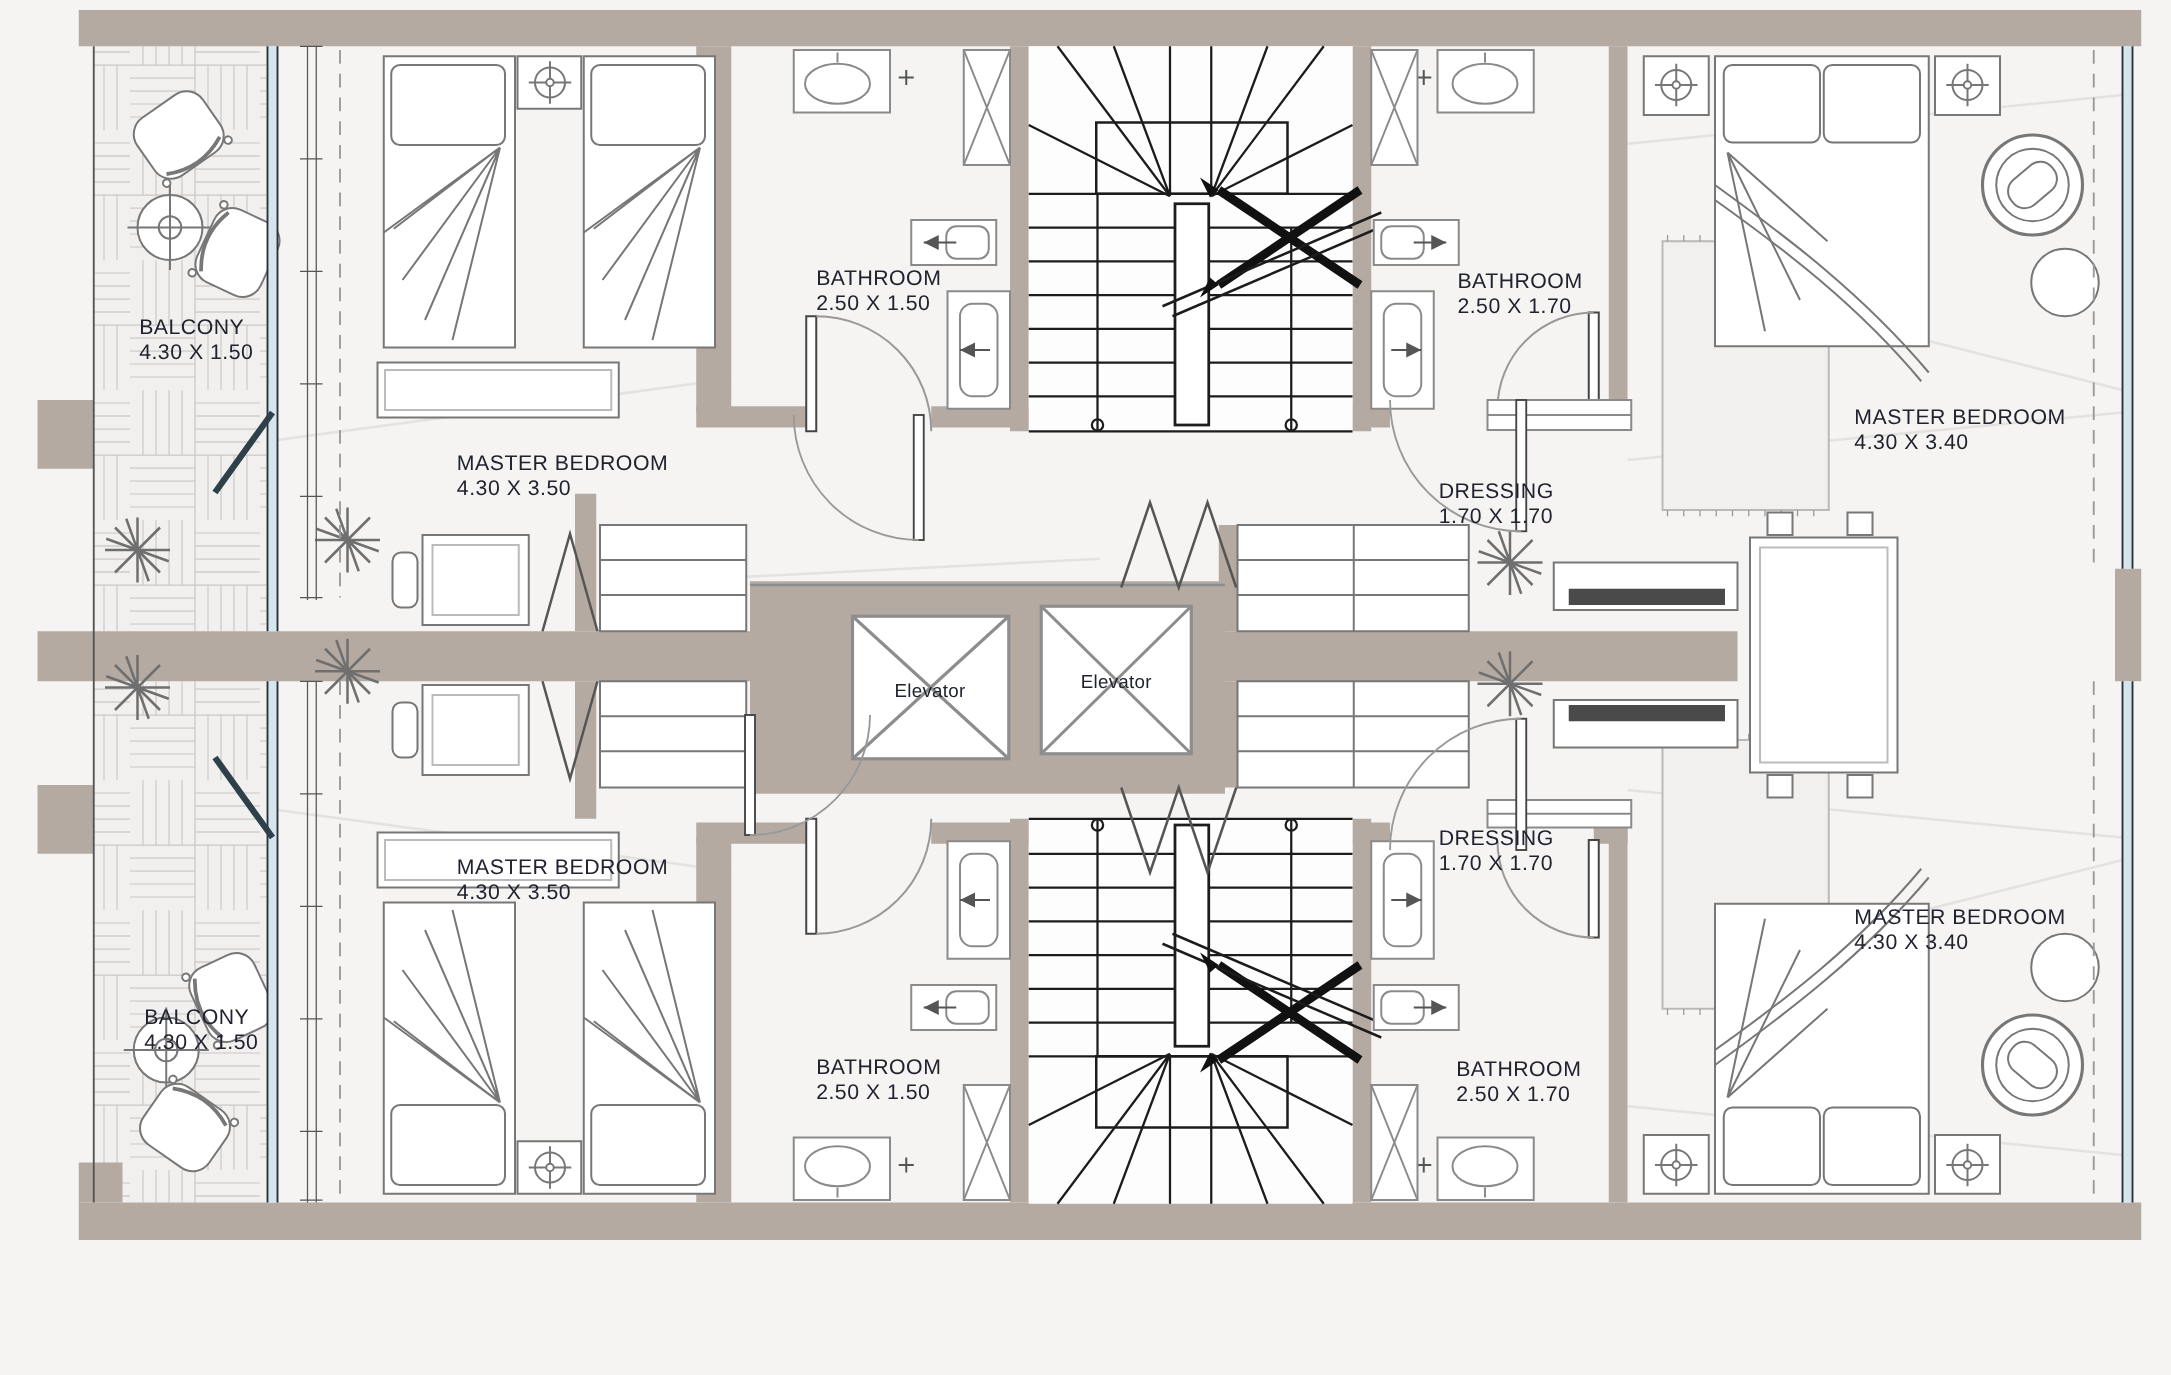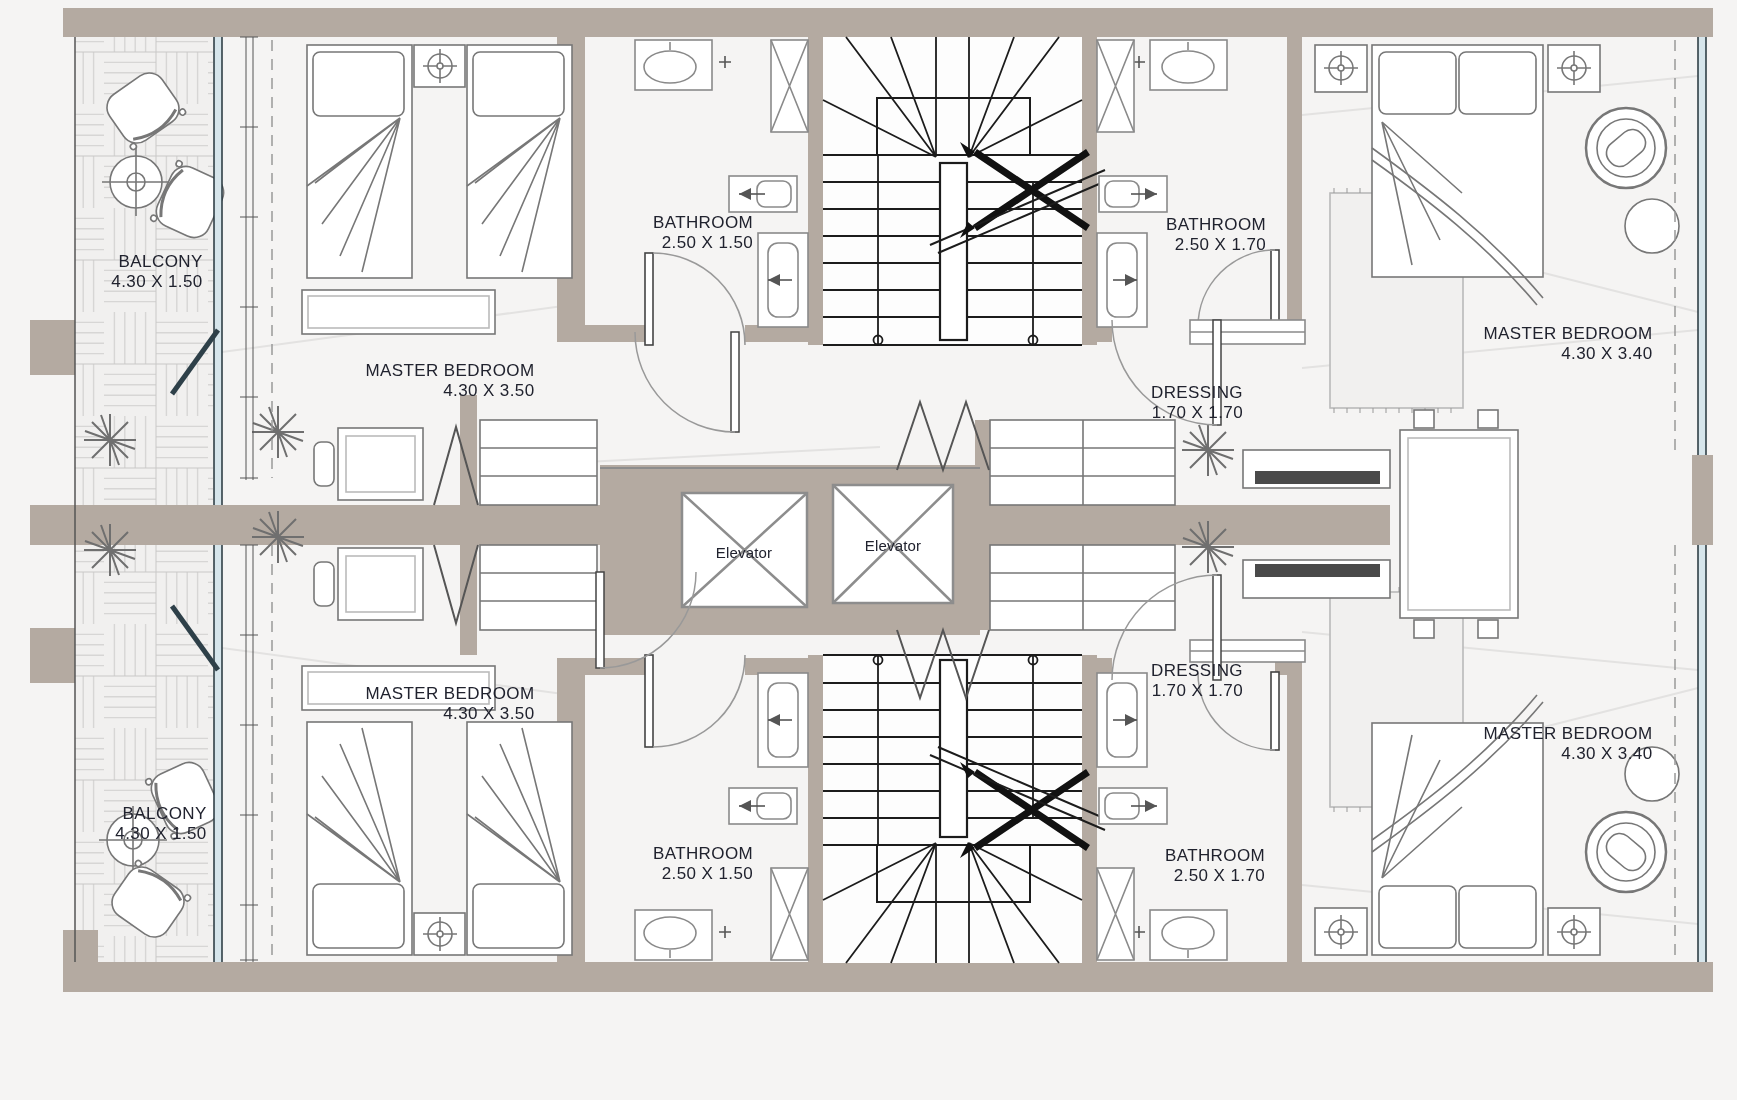--- a/index.html
+++ b/index.html
@@ -2,21 +2,21 @@
 <html style="--wall-color: #b4aaa1; --floor-color: #f5f4f3; --glass-color: #d6e5eb; --text-color: #20222e;"><head>
 <meta charset="utf-8">
 <style>
   html,body{margin:0;padding:0;background:#fff}
   .plan{position:relative;width:1737px;height:1100px;overflow:hidden;
         font-family:"Liberation Sans",sans-serif;background:#fff}
   .plan svg{position:absolute;left:0;top:0}
   .floor{fill:var(--floor-color,#f5f4f3)}
   .walls{fill:var(--wall-color,#b4aaa1)}
   .glass{fill:var(--glass-color,#d6e5eb)}
-  .lbl{position:absolute;transform:translateX(-50%);text-align:right;
+  .lbl{position:absolute;transform:translateX(-50%);text-align:left;
        color:var(--text-color,#20222e);font-size:17px;line-height:1.16;
        letter-spacing:.4px;white-space:nowrap}
   .lbl span{display:block}
   .lbl--point{transform:translate(-50%,-50%);font-size:15px;letter-spacing:.2px}
 </style>
 </head>
 <body>
 
 <div class="plan">
 

